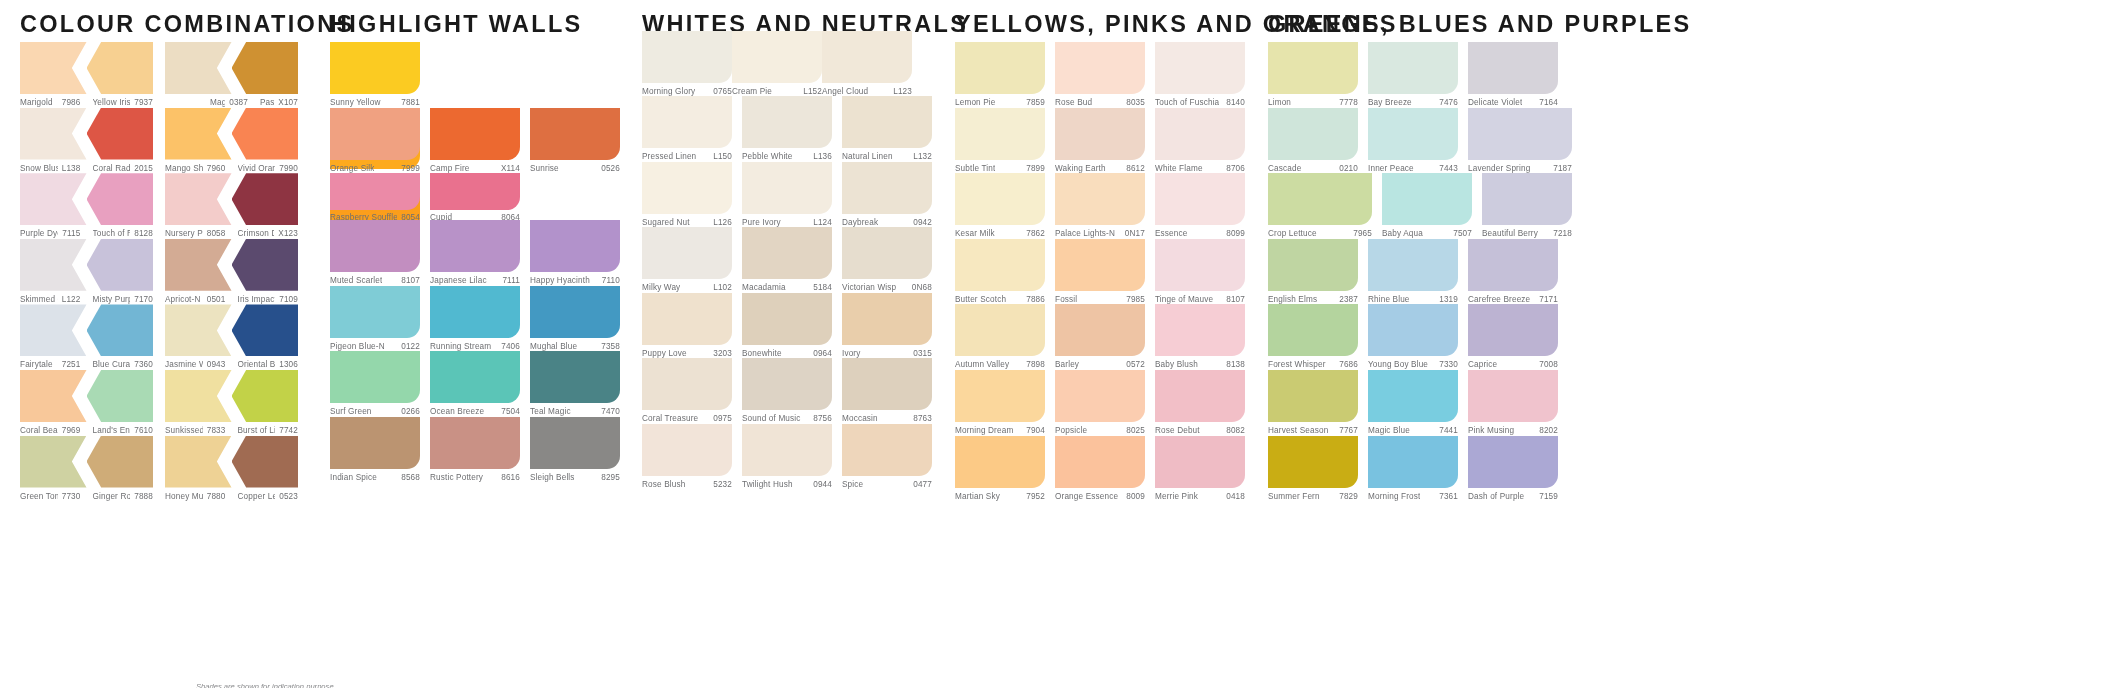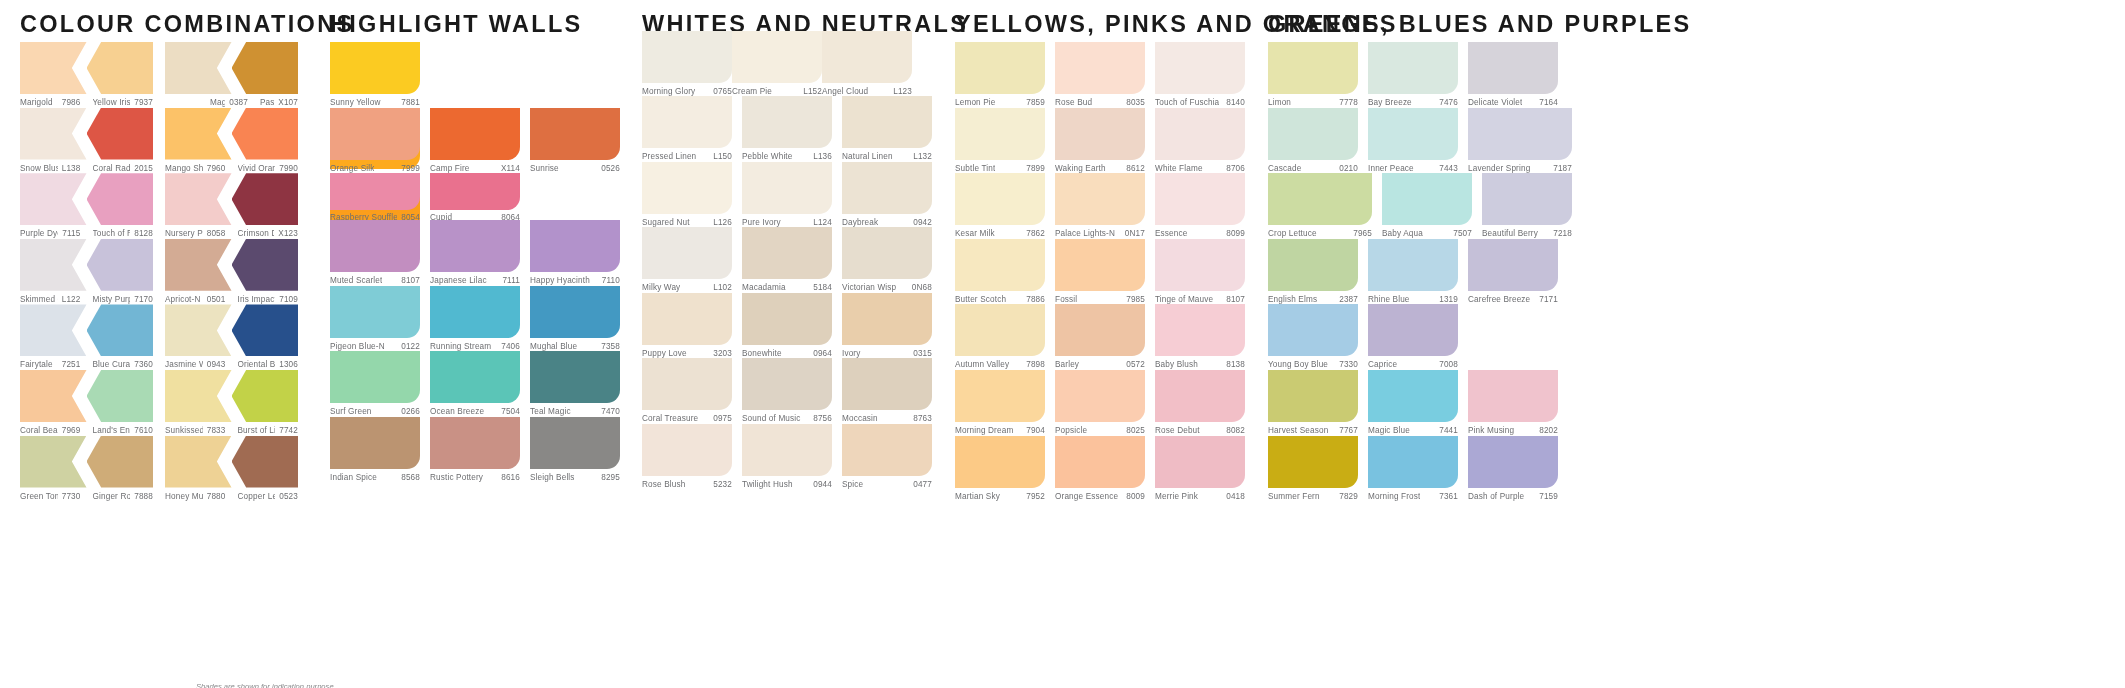--- a/index.html
+++ b/index.html
@@ -955,20 +955,27 @@
           <div class="cell" style="width: 90px;">
             <div class="chip" style="height: 52px; background: rgb(197, 192, 216);"></div>
             <div class="caption">
               <span class="nm">Carefree Breeze</span>
               <span class="cd">7171</span>
             </div>
           </div>
         </div>
         <div class="row" style="height: 65.6px; gap: 10px;">
           <div class="cell" style="width: 90px;">
+            <div class="chip" style="height: 52px; background: rgb(180, 212, 158);"></div>
+            <div class="caption">
+              <span class="nm">Forest Whisper</span>
+              <span class="cd">7686</span>
+            </div>
+          </div>
+          <div class="cell" style="width: 90px;">
             <div class="chip" style="height: 52px; background: rgb(165, 204, 229);"></div>
             <div class="caption">
               <span class="nm">Young Boy Blue</span>
               <span class="cd">7330</span>
             </div>
           </div>
           <div class="cell" style="width: 90px;">
             <div class="chip" style="height: 52px; background: rgb(188, 179, 210);"></div>
             <div class="caption">
               <span class="nm">Caprice</span>

